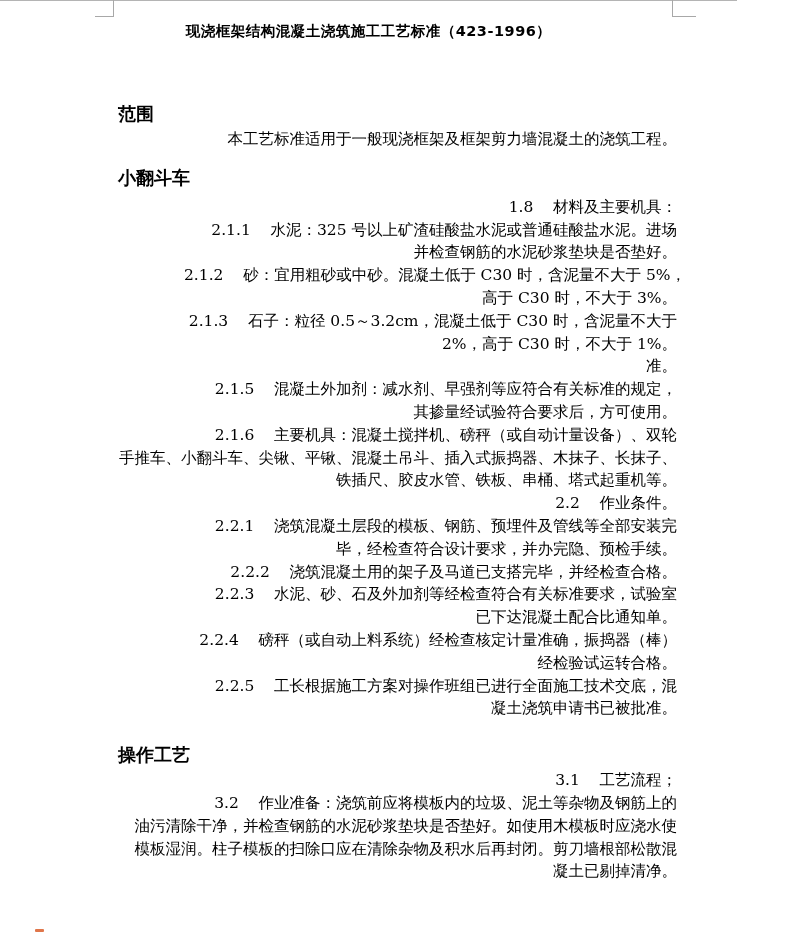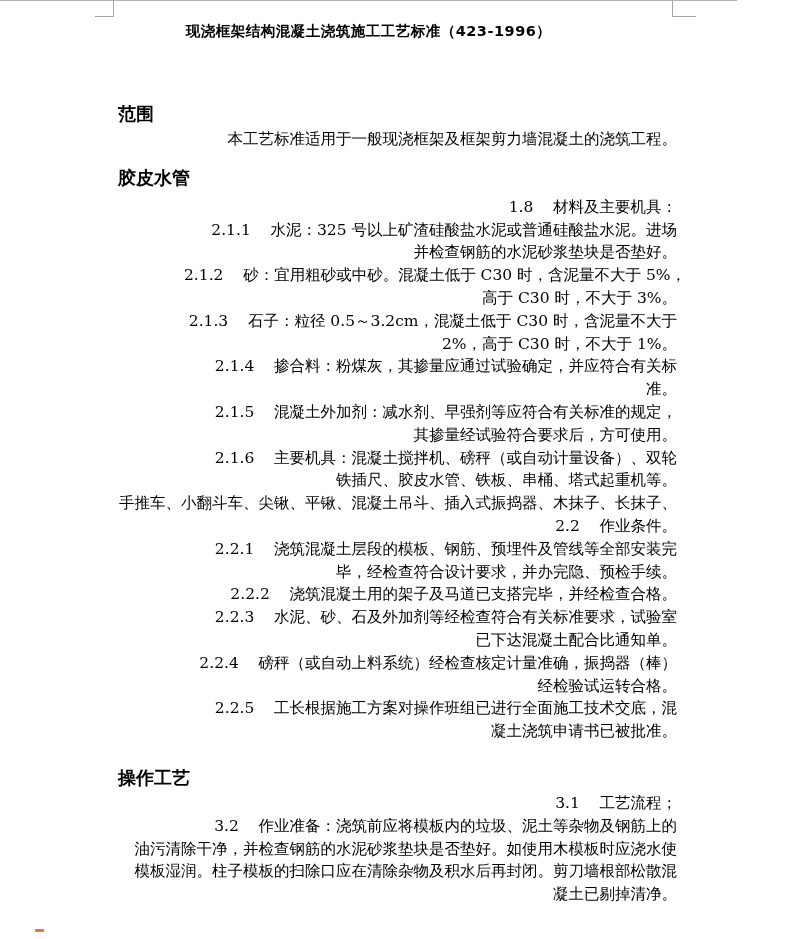--- a/index.html
+++ b/index.html
@@ -71,48 +71,47 @@
   <div class="doc-title">现浇框架结构混凝土浇筑施工工艺标准（423-1996）</div>
 
   <div id="content">
       <div class="section sec-0">
         <div class="heading">范围</div>
         <div class="paragraph">
           <div class="tline first-indent">本工艺标准适用于一般现浇框架及框架剪力墙混凝土的浇筑工程。</div>
         </div>
       </div>
       <div class="section sec-1">
-        <div class="heading">胶皮水管</div>
+        <div class="heading">小翻斗车</div>
         <div class="paragraph">
           <div class="tline first-indent">1.8    材料及主要机具：</div>
         </div>
         <div class="paragraph">
           <div class="tline first-indent">2.1.1    水泥：325 号以上矿渣硅酸盐水泥或普通硅酸盐水泥。进场</div>
           <div class="tline">并检查钢筋的水泥砂浆垫块是否垫好。</div>
         </div>
         <div class="paragraph">
           <div class="tline first-indent">2.1.2    砂：宜用粗砂或中砂。混凝土低于 C30 时，含泥量不大于 5%，</div>
           <div class="tline">高于 C30 时，不大于 3%。</div>
         </div>
         <div class="paragraph">
           <div class="tline first-indent">2.1.3    石子：粒径 0.5～3.2cm，混凝土低于 C30 时，含泥量不大于</div>
           <div class="tline">2%，高于 C30 时，不大于 1%。</div>
         </div>
         <div class="paragraph">
-          <div class="tline first-indent">2.1.4    掺合料：粉煤灰，其掺量应通过试验确定，并应符合有关标</div>
           <div class="tline">准。</div>
         </div>
         <div class="paragraph">
           <div class="tline first-indent">2.1.5    混凝土外加剂：减水剂、早强剂等应符合有关标准的规定，</div>
           <div class="tline">其掺量经试验符合要求后，方可使用。</div>
         </div>
         <div class="paragraph">
           <div class="tline first-indent">2.1.6    主要机具：混凝土搅拌机、磅秤（或自动计量设备）、双轮</div>
+          <div class="tline">手推车、小翻斗车、尖锹、平锹、混凝土吊斗、插入式振捣器、木抹子、长抹子、</div>
           <div class="tline">铁插尺、胶皮水管、铁板、串桶、塔式起重机等。</div>
-          <div class="tline">手推车、小翻斗车、尖锹、平锹、混凝土吊斗、插入式振捣器、木抹子、长抹子、</div>
         </div>
         <div class="paragraph">
           <div class="tline first-indent">2.2    作业条件。</div>
         </div>
         <div class="paragraph">
           <div class="tline first-indent">2.2.1    浇筑混凝土层段的模板、钢筋、预埋件及管线等全部安装完</div>
           <div class="tline">毕，经检查符合设计要求，并办完隐、预检手续。</div>
         </div>
         <div class="paragraph">
           <div class="tline first-indent">2.2.2    浇筑混凝土用的架子及马道已支搭完毕，并经检查合格。</div>

